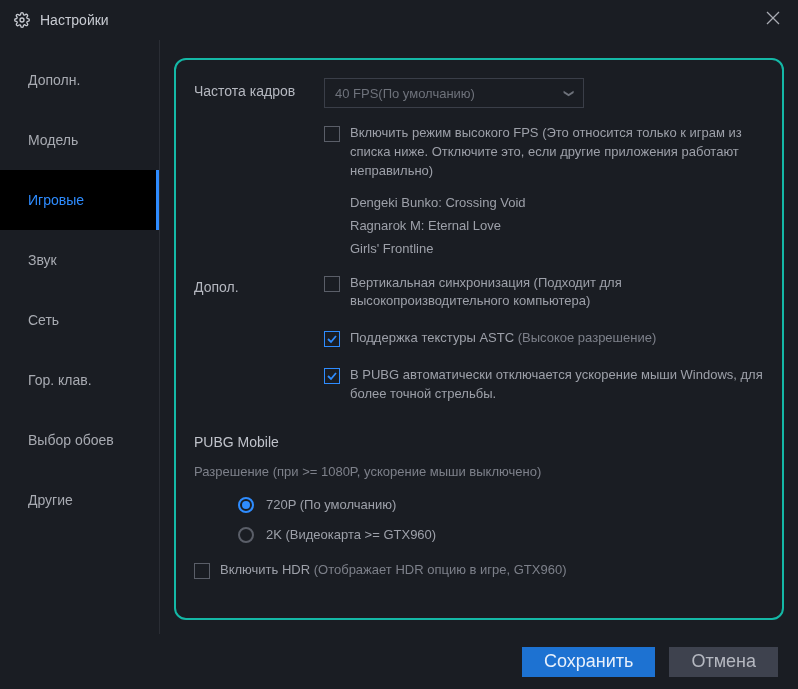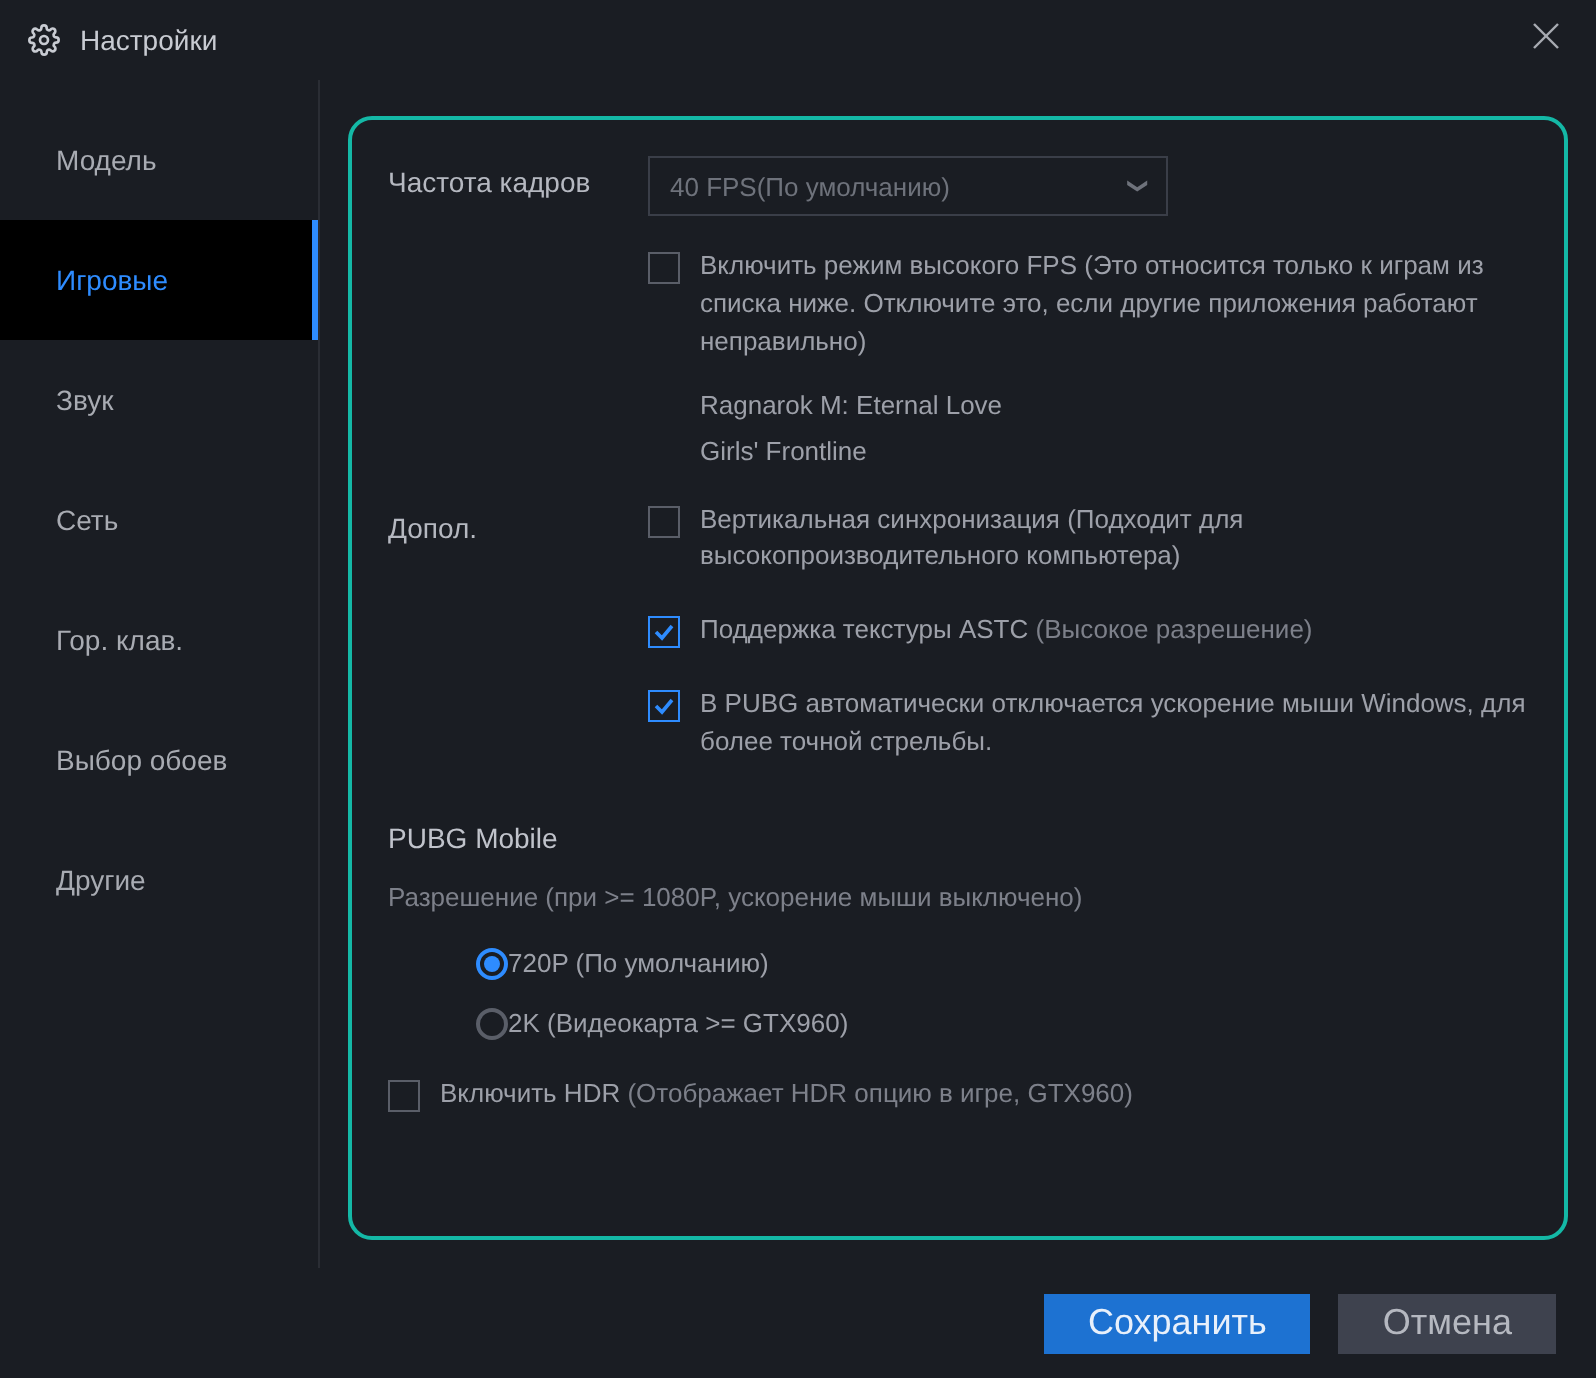--- a/index.html
+++ b/index.html
@@ -23,21 +23,21 @@
 .chevron { transform: rotate(90deg); font-size: 10px; color: #6e727b; }
 .check-row { display: flex; align-items: flex-start; gap: 10px; margin-bottom: 14px; }
 .checkbox { width: 16px; height: 16px; border: 1px solid #5a5e68; flex-shrink: 0; margin-top: 2px; cursor: pointer; display: flex; align-items: center; justify-content: center; }
 .checkbox.checked { border-color: #2e8cff; }
 .checkmark { width: 10px; height: 10px; }
 .check-text { font-size: 13px; line-height: 1.45; color: #9da0a9; flex: 1; }
 .game-list { margin-left: 26px; font-size: 13px; color: #9da0a9; }
 .game-list div { margin-bottom: 8px; }
 .section-title { font-size: 14px; color: #c0c3cb; margin: 10px 0 14px 0; }
 .sub-note { font-size: 13px; color: #7d808a; margin-bottom: 18px; }
-.radio-row { display: flex; align-items: center; margin-bottom: 14px; padding-left: 44px; cursor: pointer; }
+.radio-row { display: flex; align-items: center; gap: 12px; margin-bottom: 14px; padding-left: 44px; cursor: pointer; }
 .radio { width: 16px; height: 16px; border: 2px solid #5a5e68; border-radius: 50%; display: flex; align-items: center; justify-content: center; flex-shrink: 0; }
 .radio.checked { border-color: #2e8cff; }
 .radio.checked::after { content: ""; width: 8px; height: 8px; background: #2e8cff; border-radius: 50%; }
 .radio-text { font-size: 13px; color: #9da0a9; }
 .footer { height: 55px; display: flex; justify-content: flex-end; align-items: center; gap: 14px; padding-right: 20px; }
 .btn { height: 30px; padding: 0 22px; font-size: 18px; border: none; cursor: pointer; }
 .btn-primary { background: #1d72d2; color: #e8f0fb; }
 .btn-secondary { background: #3e424e; color: #b5b8c0; }
 .dim { color: #7d808a; }
 </style>
@@ -55,20 +55,23 @@
   <div class="close-btn">
     <svg width="14" height="14" viewBox="0 0 14 14" stroke="currentColor" stroke-width="1.2">
       <line x1="1" y1="1" x2="13" y2="13"></line>
         <line x1="13" y1="1" x2="1" y2="13"></line>
     </svg>
   </div>
 </div>
 
 <div class="main">
   <div class="sidebar">
+    <div class="side-item">
+        <span>Дополн.</span>
+      </div>
     <div class="side-item">
         <span>Модель</span>
       </div>
     <div class="side-item active">
         <span>Игровые</span>
       </div>
     <div class="side-item">
         <span>Звук</span>
       </div>
     <div class="side-item">
@@ -99,20 +102,21 @@
       </div>
 
       <div class="row">
         <div class="row-label"></div>
         <div class="row-body">
           <div class="check-row">
             <div class="checkbox"></div>
             <div class="check-text">Включить режим высокого FPS (Это относится только к играм из списка ниже. Отключите это, если другие приложения работают неправильно)</div>
           </div>
           <div class="game-list">
+            <div>Dengeki Bunko: Crossing Void</div>
             <div>Ragnarok M: Eternal Love</div>
             <div>Girls' Frontline</div>
           </div>
         </div>
       </div>
 
       <div class="row" style="margin-top:-6px;">
         <div class="row-label">Допол.</div>
         <div class="row-body">
           <div class="check-row">

